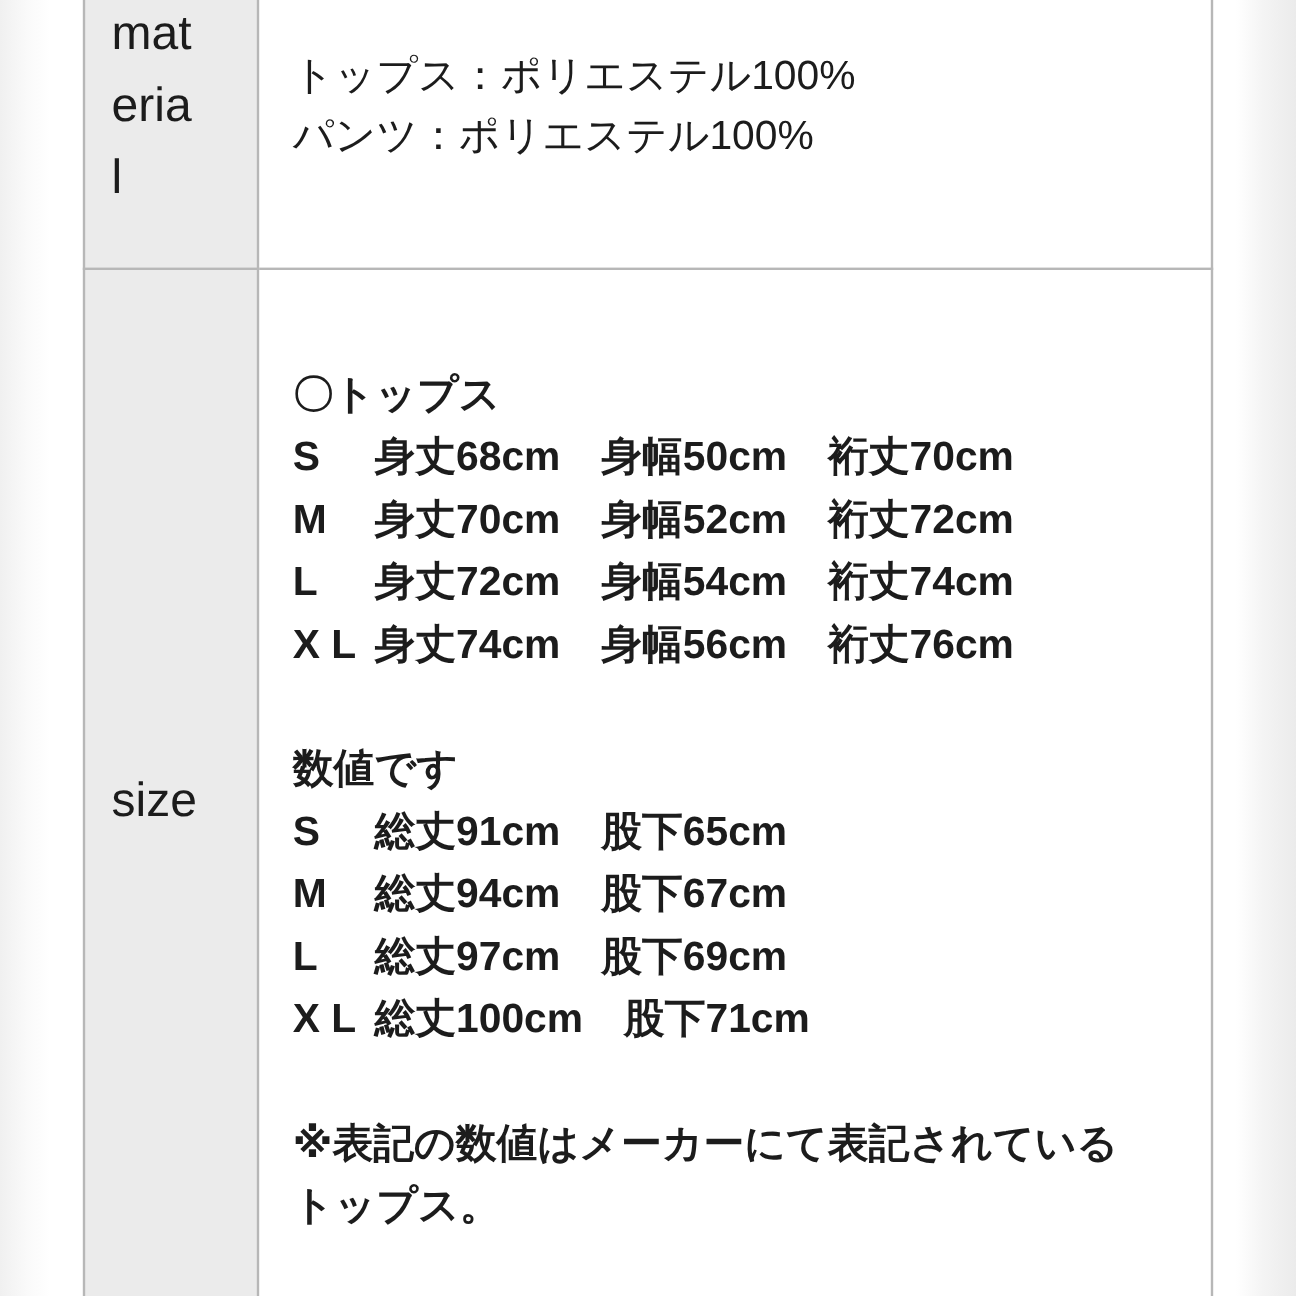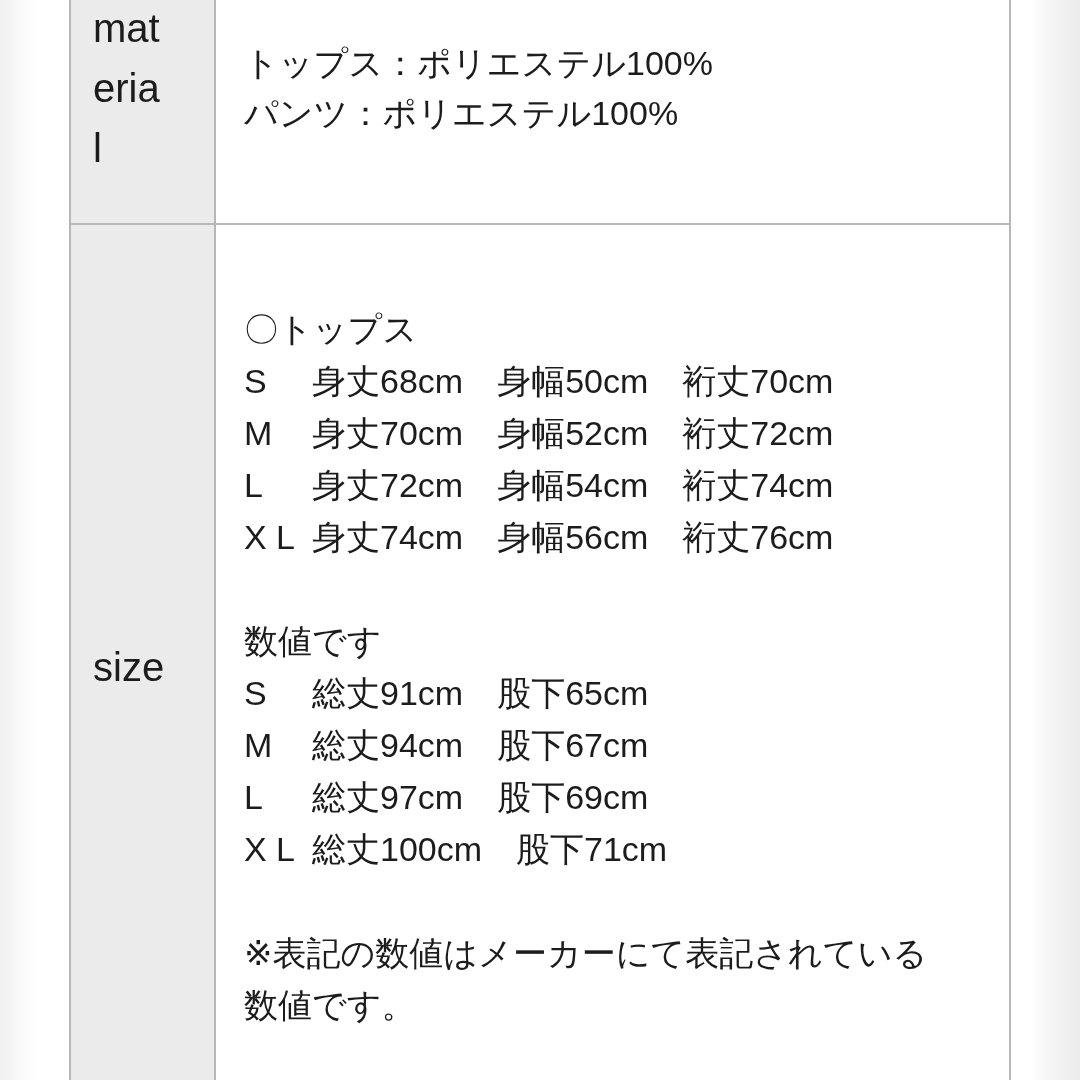--- a/index.html
+++ b/index.html
@@ -49,21 +49,21 @@
     overflow-wrap: break-word;
   }
   tr.row-material { height: 272px; }
   tr.row-size { height: 886px; }
   .spec-table td {
     background: #ffffff;
     padding-left: 28px;
     font-size: 34px;
   }
   .material-line { line-height: 50px; white-space: nowrap; }
-  .size-line { line-height: 52px; white-space: nowrap; }
+  .size-line { line-height: 52px; white-space: nowrap; font-weight: bold; }
   .size-gap { height: 52px; }
   .size-label { display: inline-block; width: 68px; }
 </style>
 </head>
 <body>
 
 <div class="screen">
   <div class="edge-left"></div>
   <div class="edge-right"></div>
 
@@ -112,19 +112,19 @@
         <div class="size-line">
           <span class="size-label">L</span><span>総丈97cm　股下69cm</span>
         </div>
         <div class="size-line">
           <span class="size-label">X L</span><span>総丈100cm　股下71cm</span>
         </div>
 
         <div class="size-gap"></div>
 
         <div class="size-line">※表記の数値はメーカーにて表記されている</div>
-        <div class="size-line">数値です。</div>
+        <div class="size-line">トップス。</div>
 
       </td>
     </tr>
   </tbody>
     </table>
 </div>
 
 </body></html>

